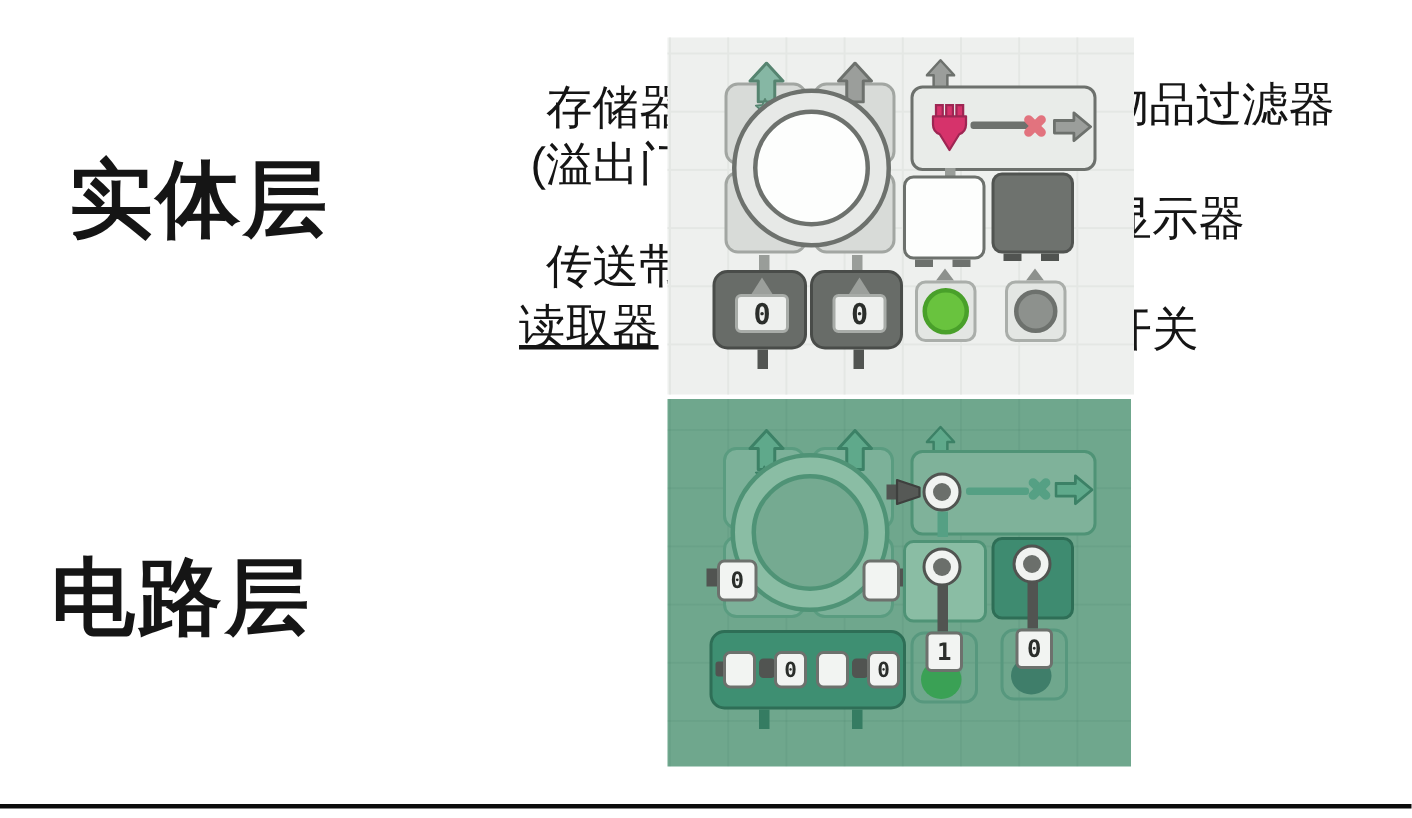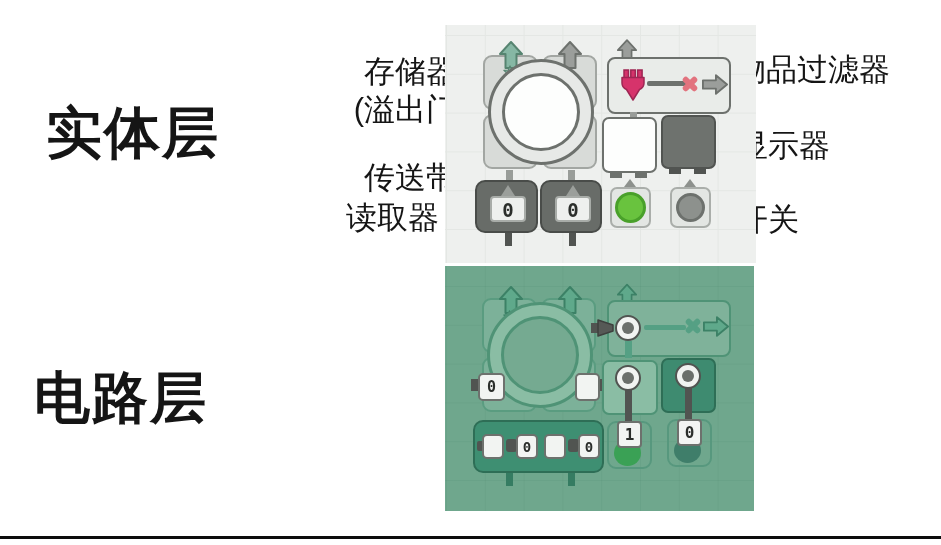--- a/index.html
+++ b/index.html
@@ -49,21 +49,21 @@
 </style>
 </head>
 <body>
 
 <div class="abs layer-title" style="left:46px;top:102px;">实体层</div>
 <div class="abs layer-title" style="left:34px;top:367px;">电路层</div>
 
 <div class="abs side-label center" style="left:338px;top:54px;width:145px;">存储器</div>
 <div class="abs side-label center" style="left:338px;top:92px;width:145px;">(溢出门)</div>
 <div class="abs side-label center" style="left:338px;top:160px;width:145px;">传送带</div>
-<div class="abs side-label center" style="left:320px;top:200px;width:145px;">读取器</div>
+<div class="abs side-label center" style="left:320px;top:200px;width:145px;text-decoration:underline;">读取器</div>
 <div class="abs side-label" style="left:735px;top:52px;">物品过滤器</div>
 <div class="abs side-label" style="left:737px;top:128px;">显示器</div>
 <div class="abs side-label" style="left:737px;top:202px;">开关</div>
 
 <div class="abs panel-entity">
 
   <div class="abs" style="left:0;top:0;width:100%;height:100%;pointer-events:none;">
     <div class="abs cell" style="left:38px;top:30px;"></div>
     <div class="abs cell" style="left:97px;top:30px;"></div>
     <div class="abs cell" style="left:38px;top:89px;"></div>

